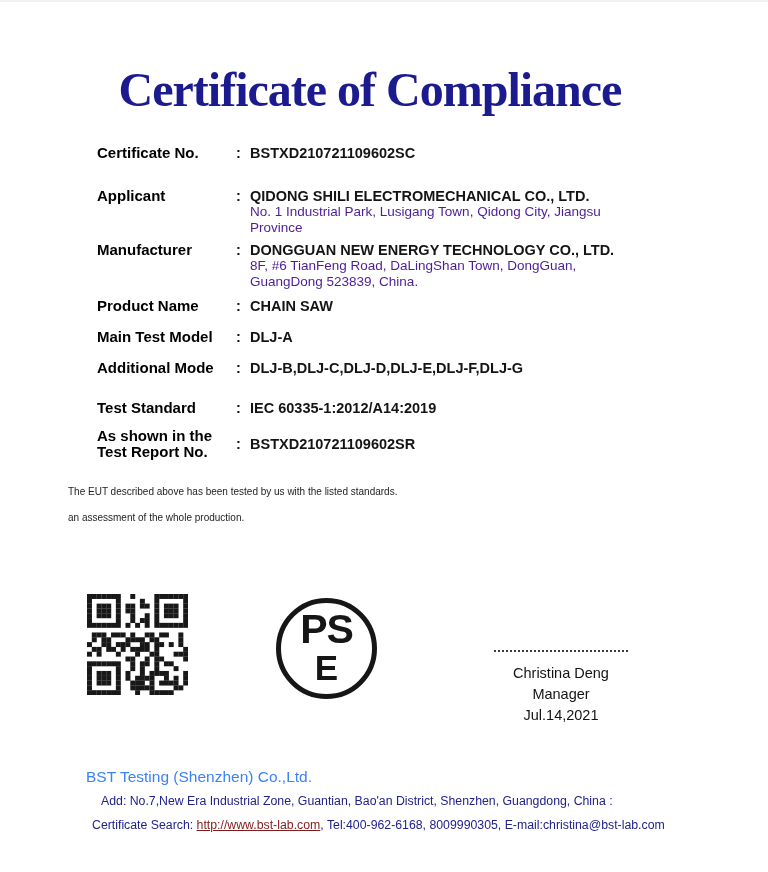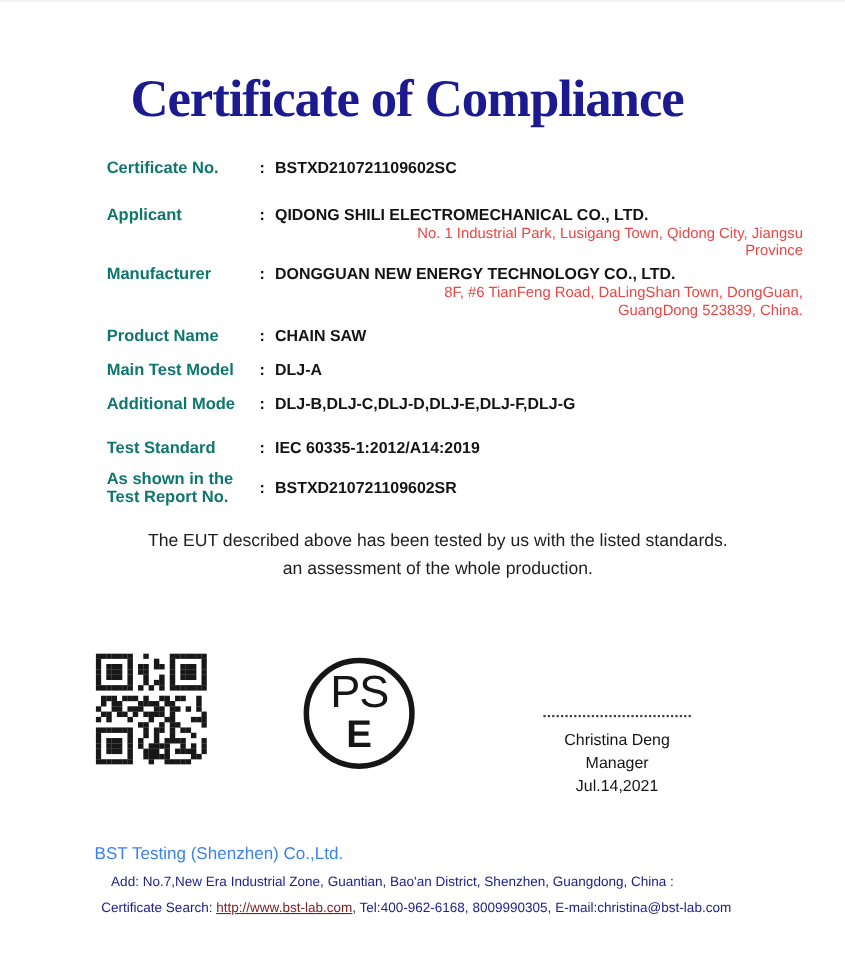--- a/index.html
+++ b/index.html
@@ -7,30 +7,30 @@
     position:relative;width:768px;height:872px;background:#ffffff;overflow:hidden;
     font-family:"Liberation Sans","DejaVu Sans",sans-serif;color:#1a1a1a;
     border-top:2px solid #f2f2f2;box-sizing:border-box;
   }
   .title{
     position:absolute;top:64px;left:-14px;width:768px;margin:0;
     text-align:center;font-family:"Liberation Serif","DejaVu Serif",serif;
     font-weight:bold;font-size:48px;letter-spacing:-1px;line-height:1;color:#1b1b8f;
   }
   .row{position:absolute;left:0;width:768px;}
-  .lbl{position:absolute;left:97px;width:135px;font-size:15px;font-weight:bold;line-height:16px;color:#0f766e;}
+  .lbl{position:absolute;left:97px;width:135px;font-size:15px;font-weight:bold;line-height:16px;color:#000000;}
   .colon{position:absolute;left:236px;font-size:14.5px;font-weight:bold;color:#141414;}
   .val{position:absolute;left:250px;width:480px;font-size:14.5px;font-weight:bold;line-height:16px;color:#141414;}
-  .addr{font-weight:normal;font-size:13.5px;color:#ef4444;text-align:right;}
-  .statement{position:absolute;left:68px;top:477px;width:660px;font-size:16px;line-height:26px;color:#1d1d1d;text-align:center;}
+  .addr{font-weight:normal;font-size:13.5px;color:#4c1d95;}
+  .statement{position:absolute;left:68px;top:477px;width:660px;font-size:10px;line-height:26px;color:#1d1d1d;}
   .qr{position:absolute;left:87px;top:592px;width:101px;height:101px;}
   .pse{position:absolute;left:276px;top:596px;width:101px;height:101px;border:5px solid #161616;
        border-radius:50%;box-sizing:border-box;}
   .pse .ps{position:absolute;top:6px;left:0;width:100%;text-align:center;
-       font-size:41px;font-weight:normal;line-height:1;letter-spacing:-1px;color:#161616;}
+       font-size:41px;font-weight:bold;line-height:1;letter-spacing:-1px;color:#161616;}
   .pse .e{position:absolute;top:47px;left:0;width:100%;text-align:center;
        font-size:35px;font-weight:bold;line-height:1;color:#161616;}
   .sig{position:absolute;left:470px;top:648px;width:182px;text-align:center;}
   .sig .dots{width:134px;height:0;margin:0 auto;border-top:2px dotted #3c3c3c;}
   .sig .line{font-size:14.5px;font-weight:normal;line-height:21px;color:#141414;}
   .sig .name{margin-top:11px;}
   .footer-company{position:absolute;left:86px;top:766px;font-size:15.5px;color:#3b82f6;}
   .footer-line{position:absolute;left:101px;font-size:12.3px;color:#22228c;}
   .footer-addr{top:792px;}
   .footer-search{top:816px;left:92px;}

